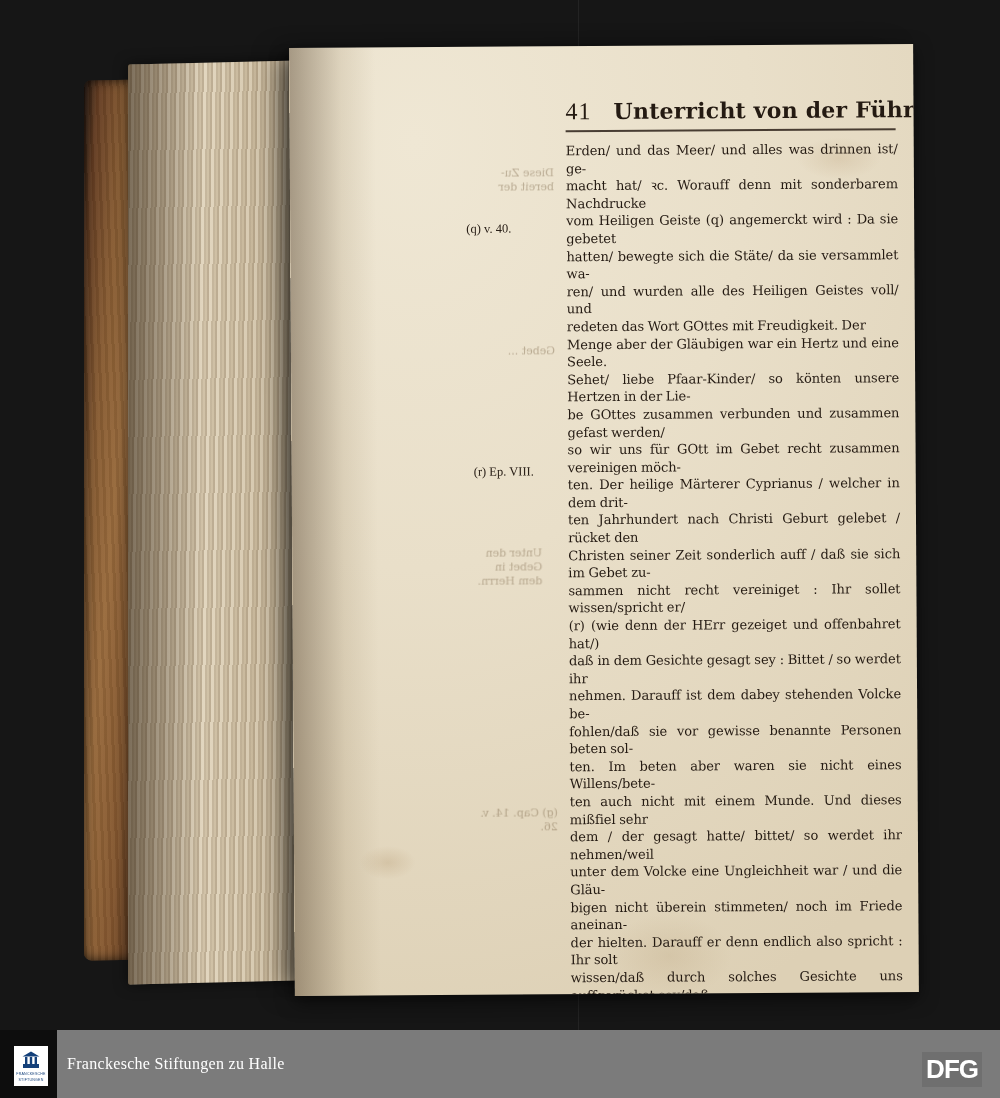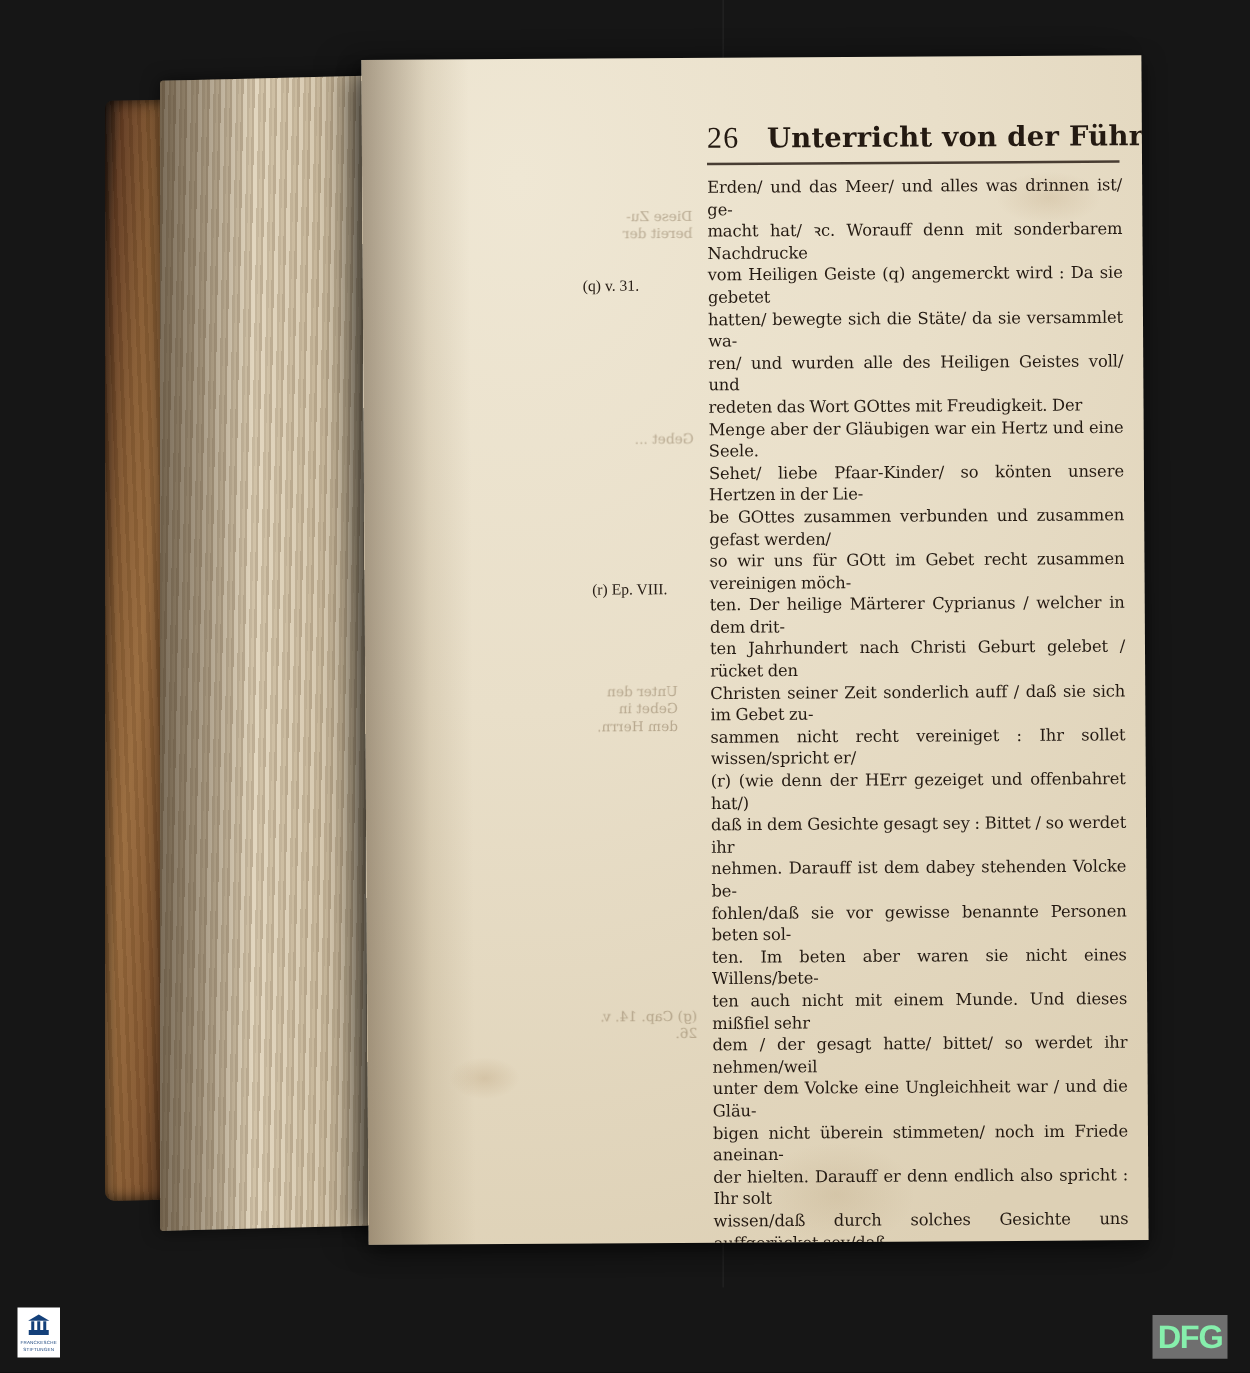--- a/index.html
+++ b/index.html
@@ -246,21 +246,21 @@
     letter-spacing: 0.3px;
   }
   .dfg-logo {
     position: absolute;
     right: 18px;
     top: 1052px;
     font-family: "Liberation Sans", sans-serif;
     font-size: 26px;
     font-weight: 700;
     letter-spacing: -1px;
-    color: #86efac;
+    color: #ffffff;
     background: #6f6f6f;
     padding: 2px 4px;
   }
 </style>
 </head>
 <body>
 
 <div id="viewer">
   <div class="bg-seam"></div>
 
@@ -271,25 +271,25 @@
 
     <div class="leaf">
       <div class="gutter-shade"></div>
       <div class="foxing"></div>
 
       <div class="ghost ghost-1">Diese Zu- bereit der</div>
       <div class="ghost ghost-2">Gebet ...</div>
       <div class="ghost ghost-3">Unter den Gebet in dem Herrn.</div>
       <div class="ghost ghost-4">(g) Cap. 14. v. 26.</div>
 
-      <div class="marginal marg-q">(q) v. 31.</div>
+      <div class="marginal marg-q">(q) v. 40.</div>
       <div class="marginal marg-r">(r)  Ep. VIII.</div>
 
       <div class="page-head">
-        <span class="folio">26</span>
+        <span class="folio">41</span>
         <span class="running-title">Unterricht von der Führung.</span>
       </div>
       <div class="head-rule"></div>
 
       <div class="textblock">
         <p id="body-lines">
             <span class="blk">Erden/ und das Meer/ und alles was drinnen ist/ ge-</span>
             <span class="blk">macht hat/ ꝛc. Worauff denn mit sonderbarem Nachdrucke</span>
             <span class="blk">vom Heiligen Geiste (q) angemerckt wird : Da sie gebetet</span>
             <span class="blk">hatten/ bewegte sich die Stäte/ da sie versammlet wa-</span>
@@ -313,20 +313,24 @@
             <span class="blk">unter dem Volcke eine Ungleichheit war / und die Gläu-</span>
             <span class="blk">bigen nicht überein stimmeten/ noch im Friede aneinan-</span>
             <span class="blk">der hielten. Darauff er denn endlich also spricht : Ihr solt</span>
             <span class="blk">wissen/daß durch solches Gesichte uns auffgerücket sey/daß</span>
           </p>
 
       </div>
     </div>
   </div>
 
+  <div id="bottom-bar">
+    <div class="left-black"></div>
+    <span class="institution">Franckesche Stiftungen zu Halle</span>
+  </div>
 
   <div class="logo-box">
     <span class="logo-glyph">
       <svg width="20" height="20" viewBox="0 0 20 20" aria-hidden="true">
         <rect x="2" y="14" width="16" height="4" fill="#14407a"></rect>
         <rect x="4" y="7" width="2.4" height="7" fill="#14407a"></rect>
         <rect x="8.8" y="7" width="2.4" height="7" fill="#14407a"></rect>
         <rect x="13.6" y="7" width="2.4" height="7" fill="#14407a"></rect>
         <polygon points="10,1.5 18.5,6.5 1.5,6.5" fill="#14407a"></polygon>
       </svg>

